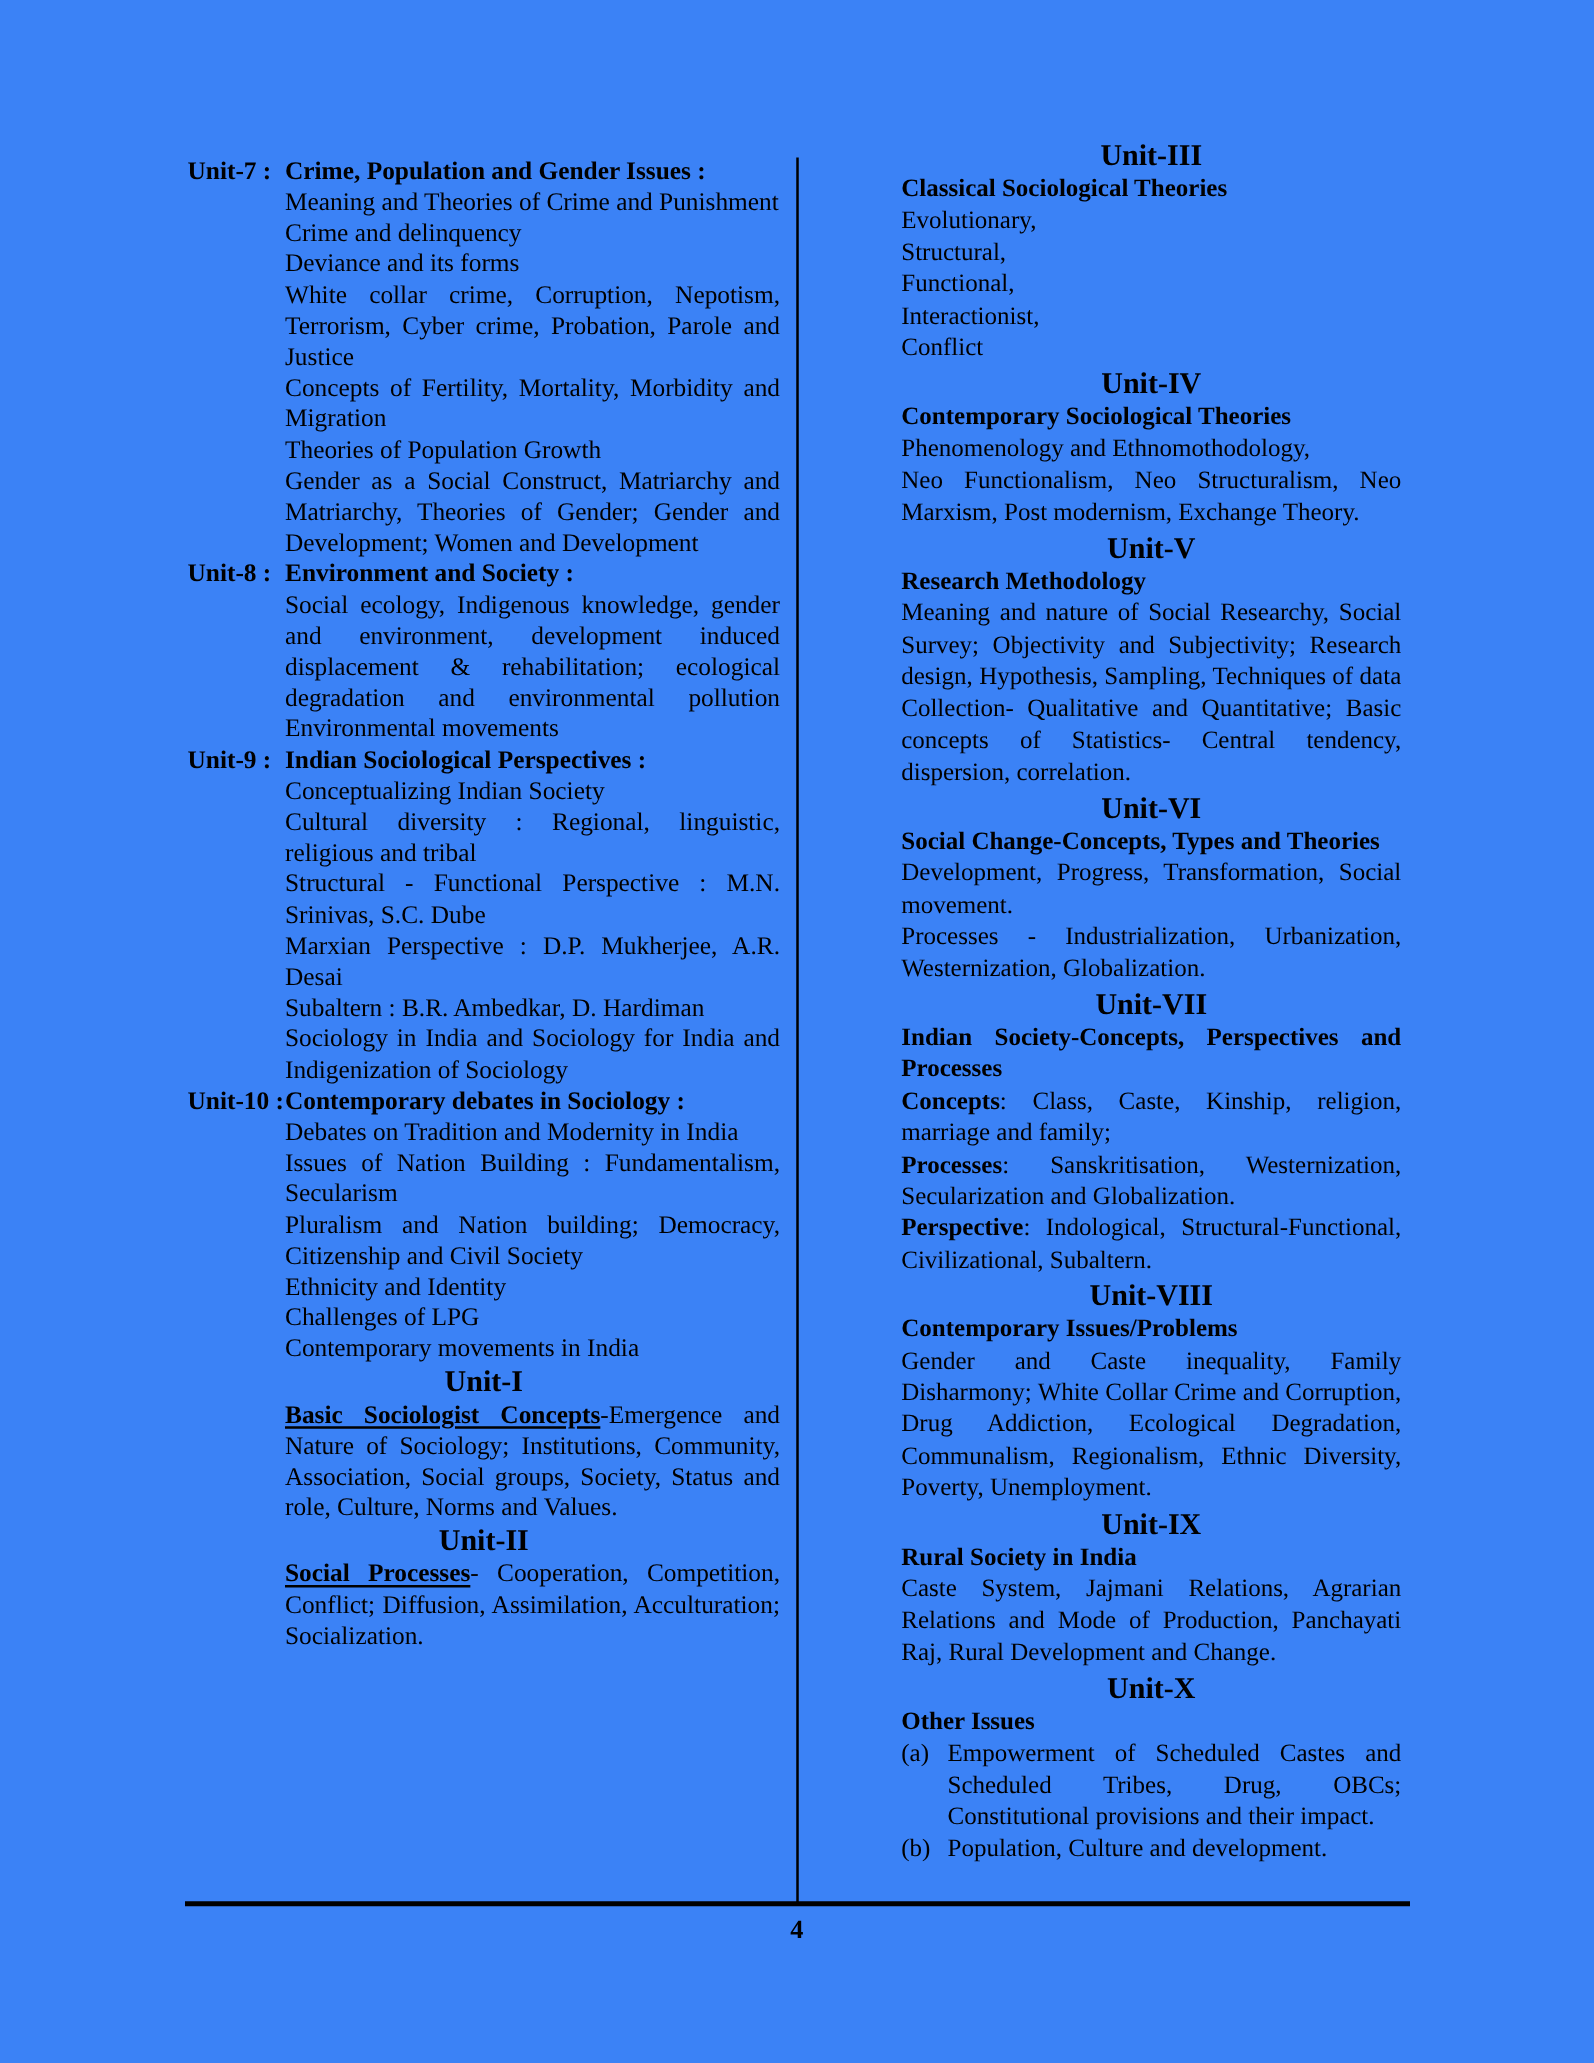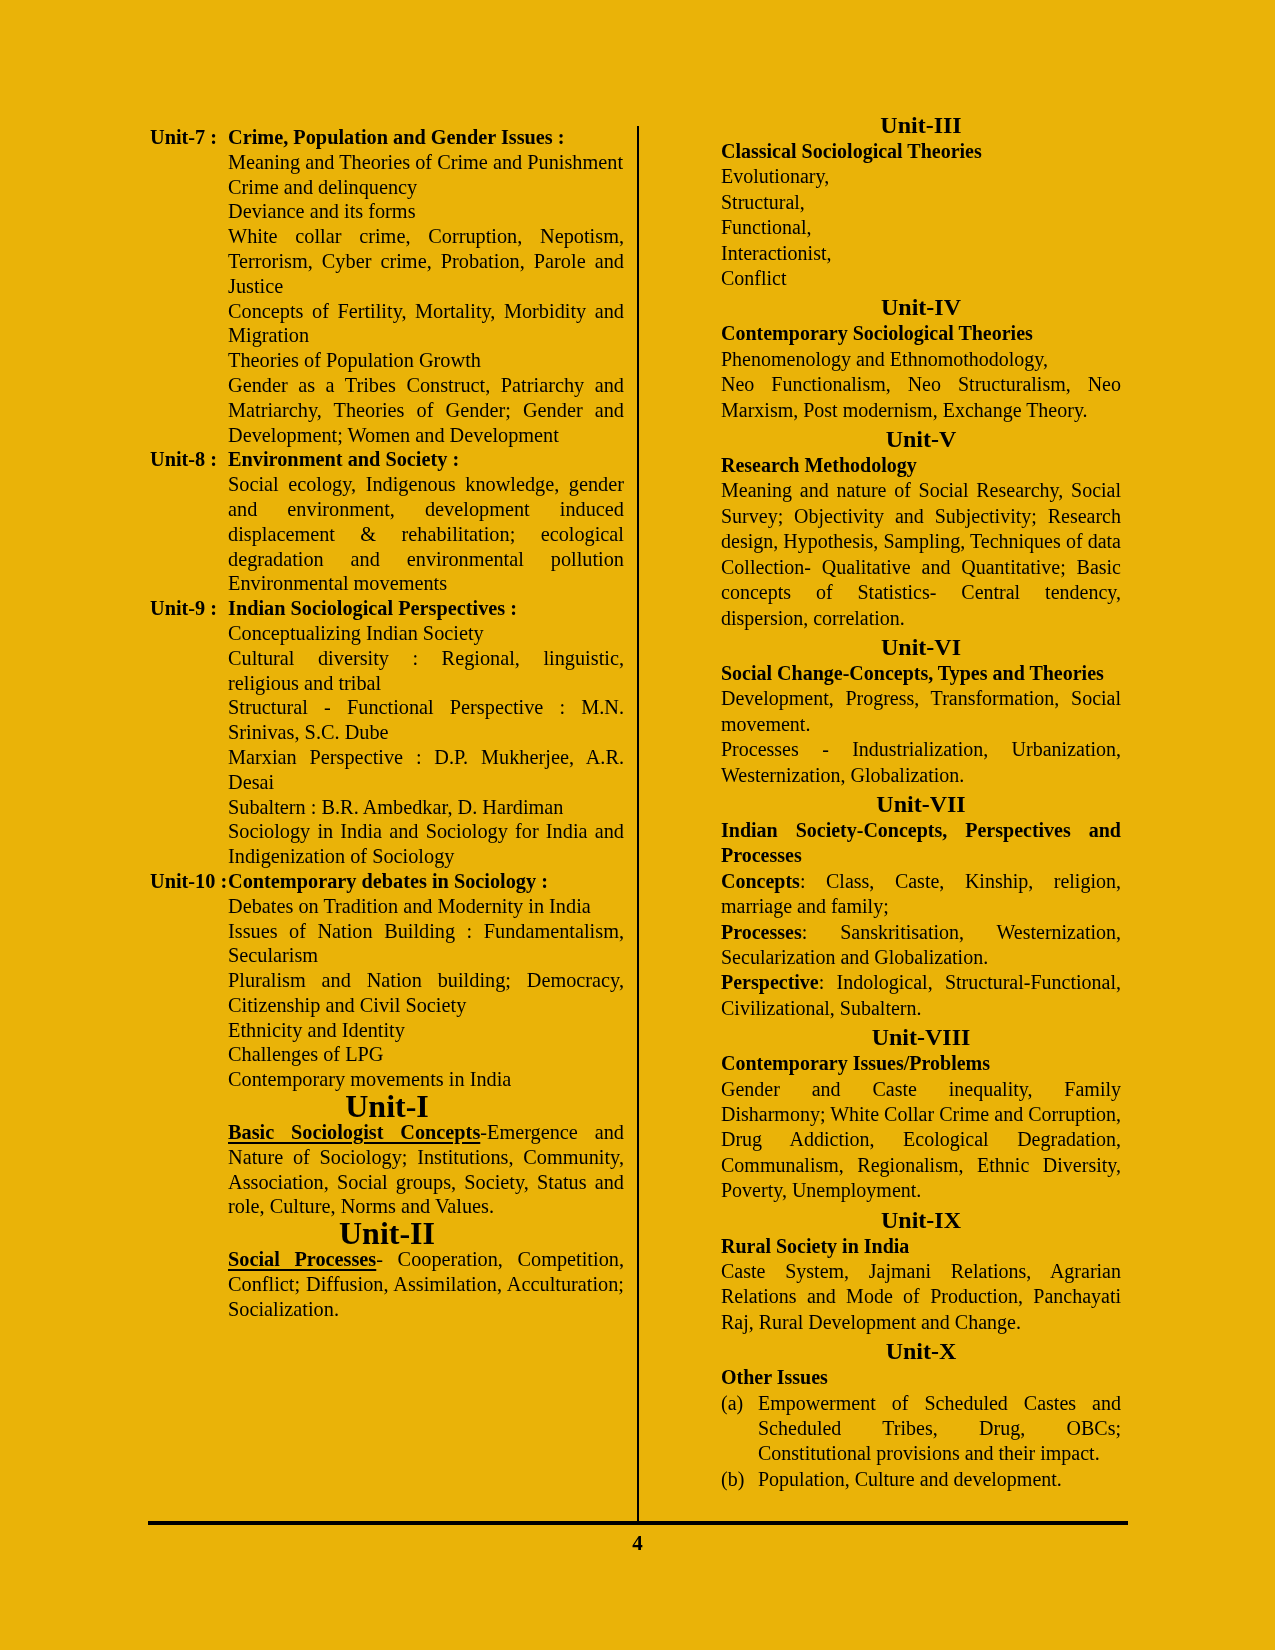--- a/index.html
+++ b/index.html
@@ -1,38 +1,38 @@
 <!DOCTYPE html>
 <html><head>
 <meta charset="utf-8">
 <style>
   html,body { margin:0; padding:0; background:#ffffff; }
   body {
     width:1275px; height:1650px; position:relative; overflow:hidden;
     font-family:"Liberation Serif", serif; color:#000;
   }
-  .page { position:absolute; inset:0; background:#eab308;padding-left:23px; }
+  .page { position:absolute; inset:0; background:#3b82f6;padding-left:23px; }
 
   
   .col-left  { position:absolute; left:150px; top:125px; width:474px;
                font-size:20.3px; line-height:24.8px; }
   .col-right { position:absolute; left:721px; top:111px; width:400px;
                font-size:20px;  line-height:25.4px; }
   .vline { position:absolute; left:637px; top:126px; width:2px; height:1396px; background:#000; }
   .hrule { position:absolute; left:148px; top:1521px; width:980px; height:4px; background:#000; }
   .pagenum { position:absolute; top:1531px; left:0; width:1275px; text-align:center;
              font-weight:bold; font-size:21px; }
 
   
   .unit-head { font-weight:bold; }
   .unit-head .lbl { display:inline-block; min-width:78px; }
   .item { margin:0; padding-left:78px; text-align:justify; }
   .hindi { text-align:center; font-weight:bold; font-size:34px; line-height:56px;
            margin-top:2px; font-family:"Liberation Serif","DejaVu Sans",serif; }
-  .center-head { text-align:center; font-weight:bold; font-size:32px;
+  .center-head { text-align:center; font-weight:bold; font-size:24px;
                  line-height:26px; margin:1px 0; }
   .lead-para { margin:0; padding-left:78px; text-align:justify; }
   .lead-u { font-weight:bold; text-decoration:underline;
             text-decoration-thickness:2px; text-underline-offset:3px; }
 
   
   .sec-head { text-align:center; font-weight:bold; font-size:24px;
               line-height:28px; margin:2px 0 0 0; }
   .sec-head:first-child { margin-top:0; }
   .sec-title { margin:0; font-weight:bold; text-align:justify;
@@ -52,21 +52,21 @@
 
     <div class="unit-head">
       <span class="lbl">Unit-7 :</span><span>Crime, Population and Gender Issues :</span>
     </div>
     <p class="item">Meaning and Theories of Crime and Punishment</p>
     <p class="item">Crime and delinquency</p>
     <p class="item">Deviance and its forms</p>
     <p class="item">White collar crime, Corruption, Nepotism, Terrorism, Cyber crime, Probation, Parole and Justice</p>
     <p class="item">Concepts of Fertility, Mortality, Morbidity and Migration</p>
     <p class="item">Theories of Population Growth</p>
-    <p class="item">Gender as a Tribes Construct, Patriarchy and Matriarchy, Theories of Gender; Gender and Development; Women and Development</p>
+    <p class="item">Gender as a Social Construct, Matriarchy and Matriarchy, Theories of Gender; Gender and Development; Women and Development</p>
 
     <div class="unit-head">
       <span class="lbl">Unit-8 :</span><span>Environment and Society :</span>
     </div>
     <p class="item">Social ecology, Indigenous knowledge, gender and environment, development induced displacement &amp; rehabilitation; ecological degradation and environmental pollution Environmental movements</p>
 
     <div class="unit-head">
       <span class="lbl">Unit-9 :</span><span>Indian Sociological Perspectives :</span>
     </div>
     <p class="item">Conceptualizing Indian Society</p>

